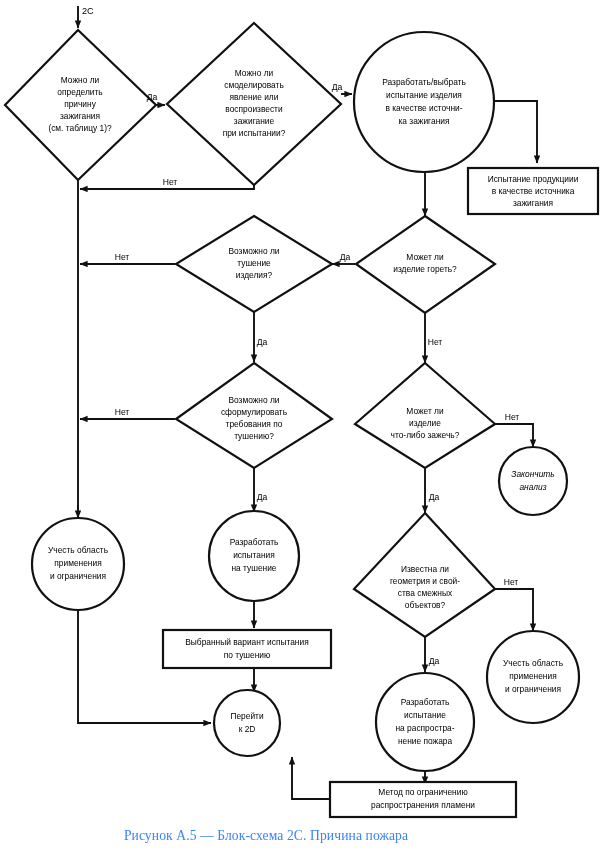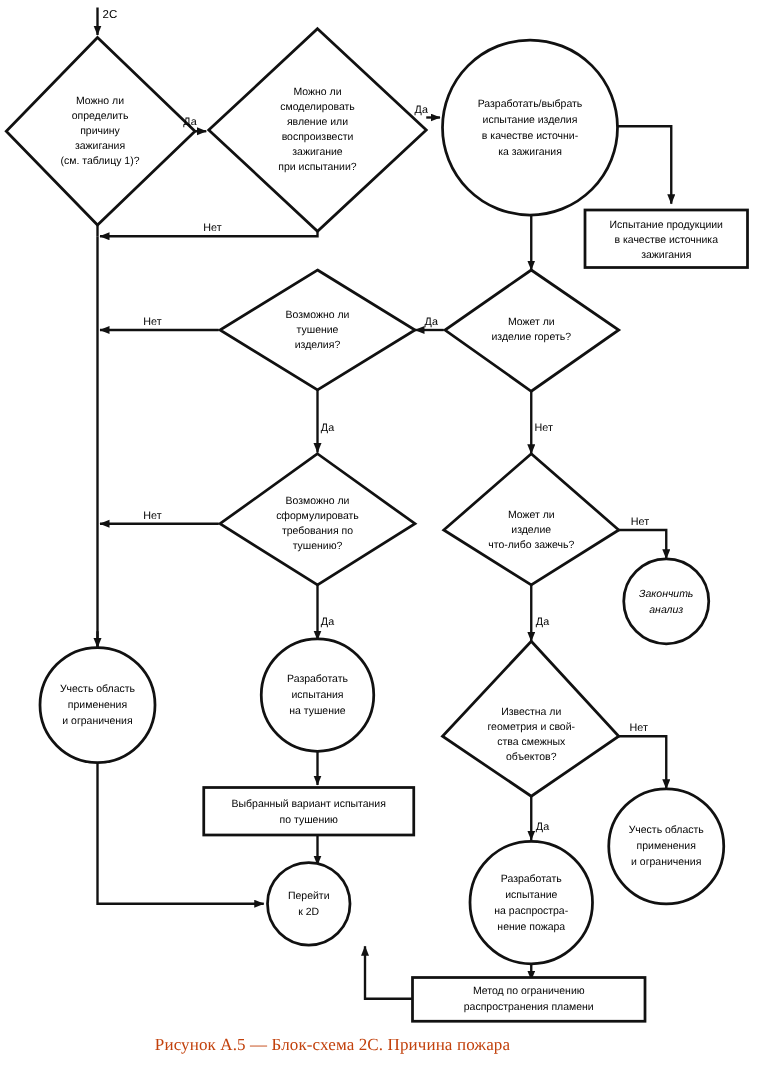--- a/index.html
+++ b/index.html
@@ -62,21 +62,21 @@
     text-anchor: start;
   }
   .caption {
     position: absolute;
     left: 0;
     top: 828px;
     width: 532px;
     text-align: center;
     font-family: "Liberation Serif", serif;
     font-size: 13.6px;
-    color: #c2410c;
+    color: #3b82f6;
     letter-spacing: 0.1px;
   }
 </style>
 </head>
 <body>
 
 <div id="chart-root">
   <svg width="612" height="860" viewBox="0 0 612 860" xmlns="http://www.w3.org/2000/svg">
     <defs>
       <marker id="ah" markerWidth="9" markerHeight="9" refX="7.6" refY="3.2" orient="auto" markerUnits="userSpaceOnUse">

